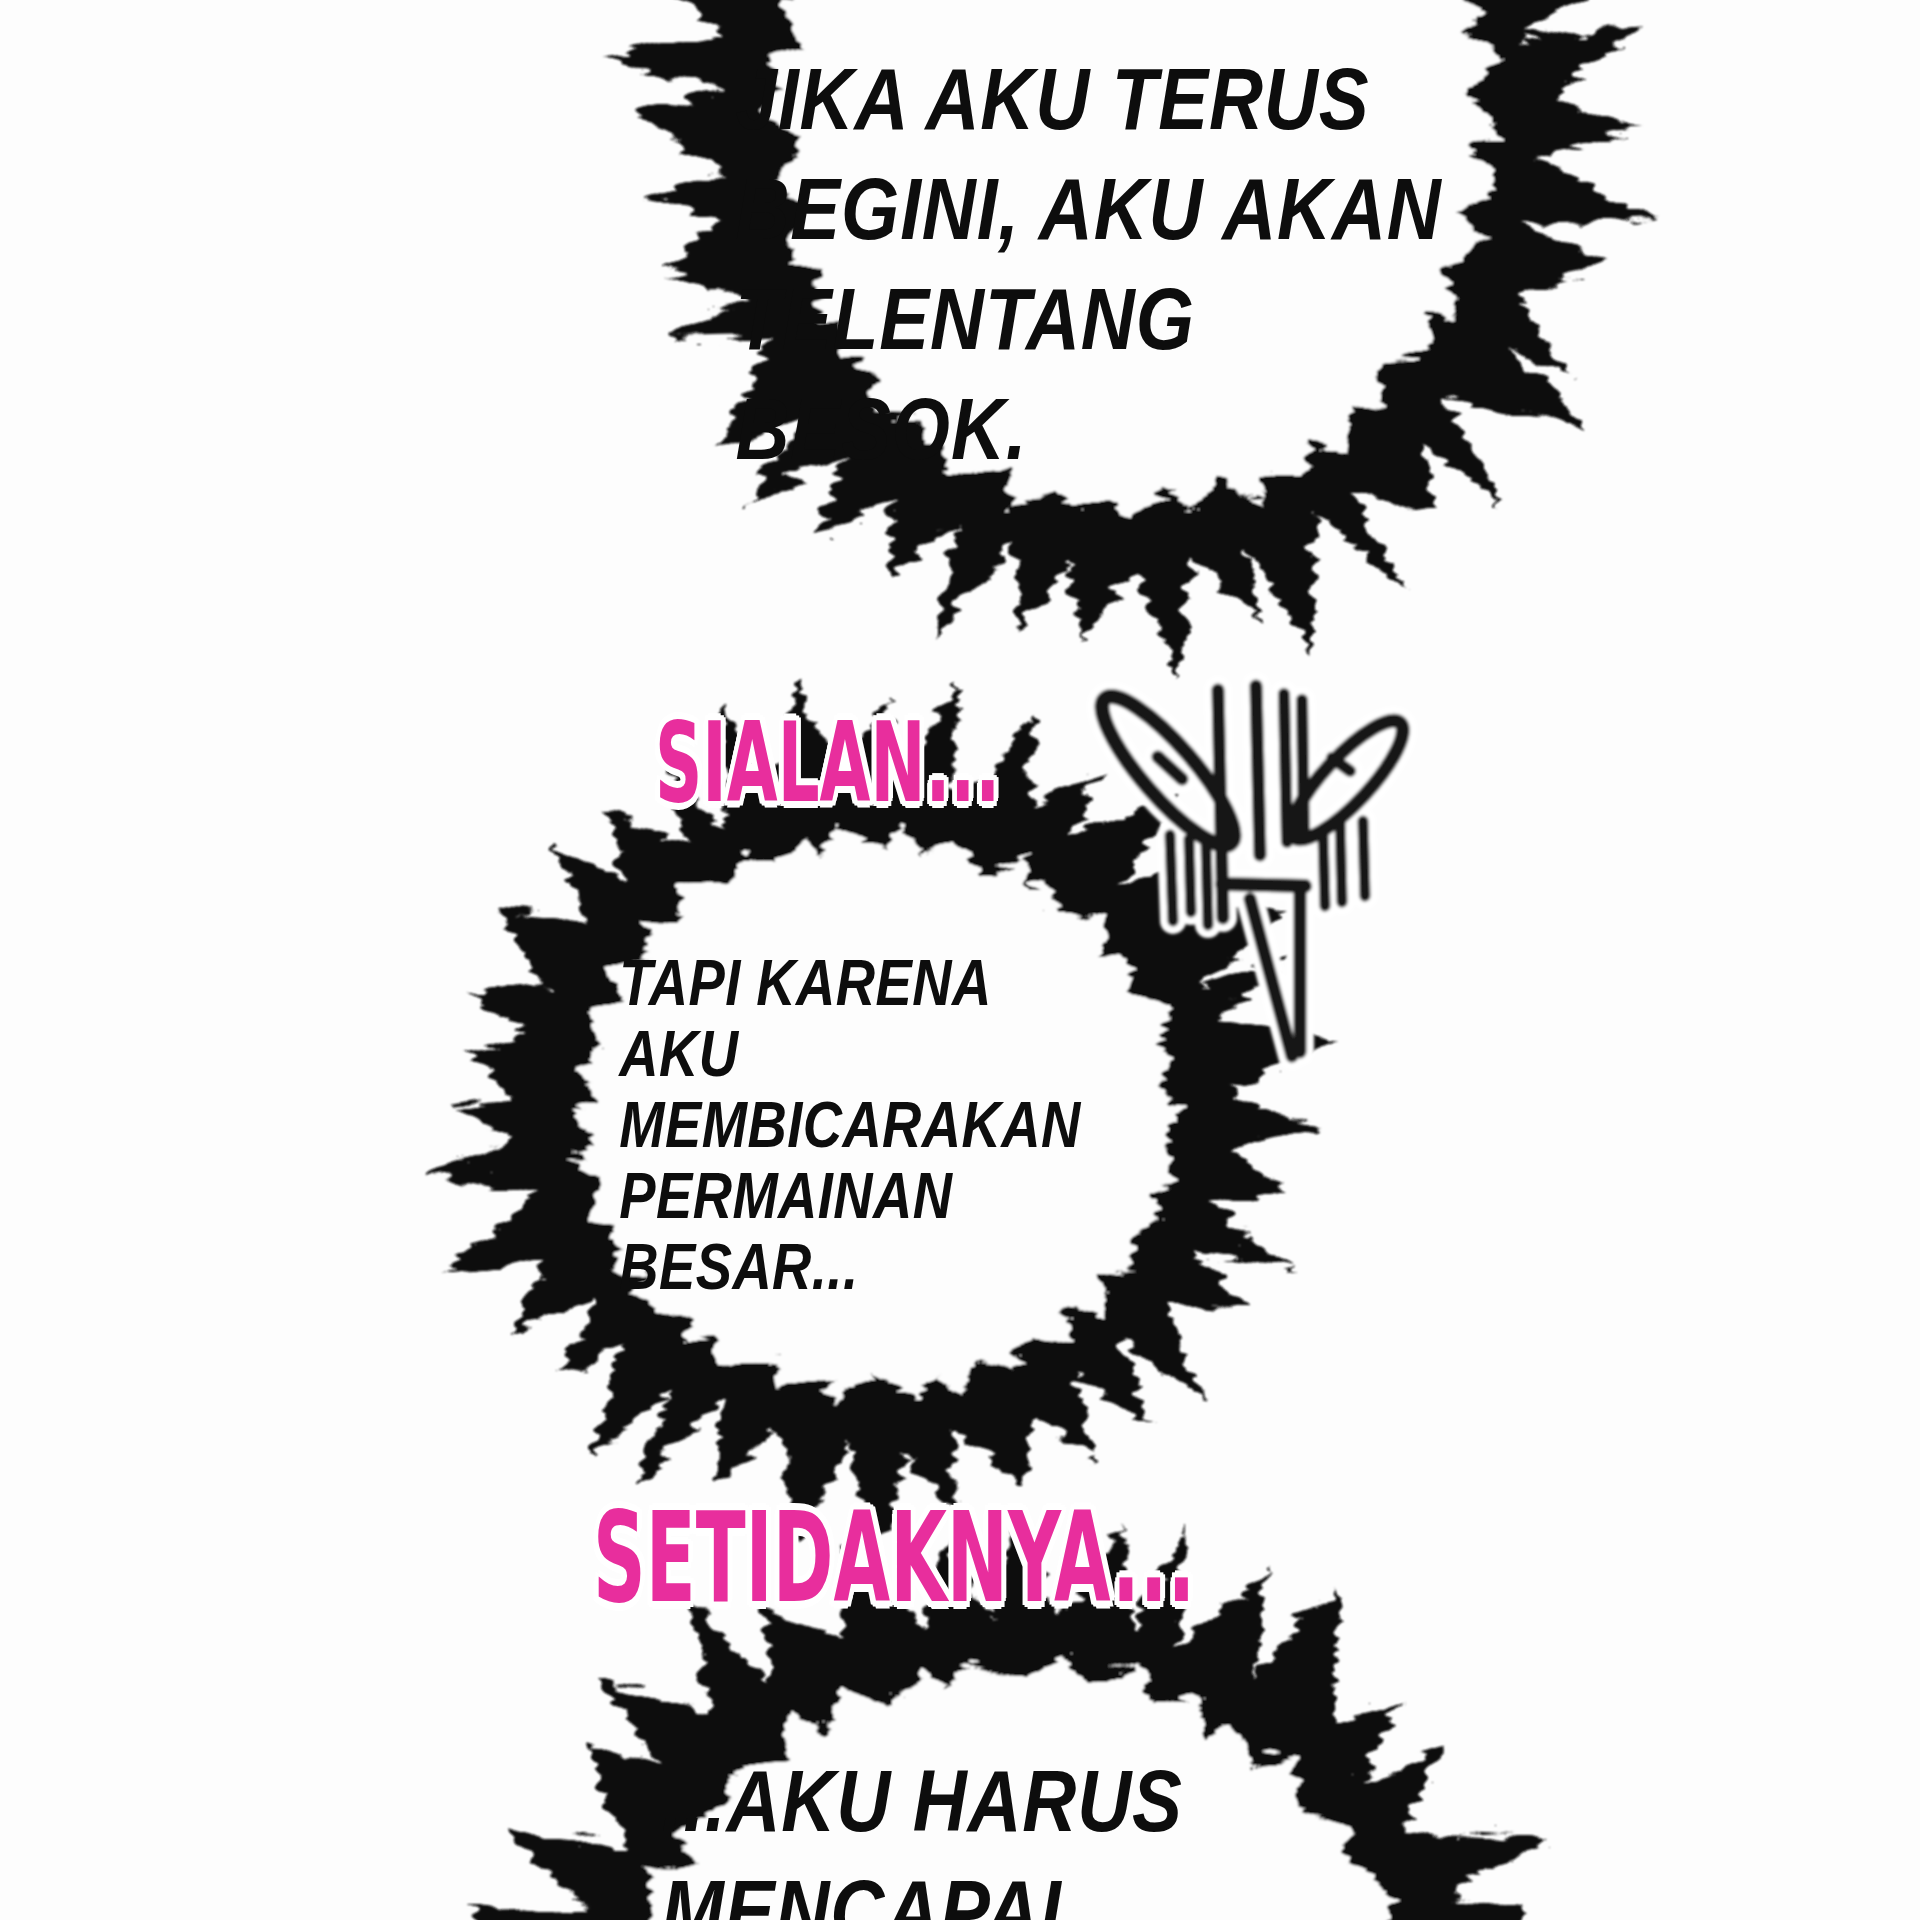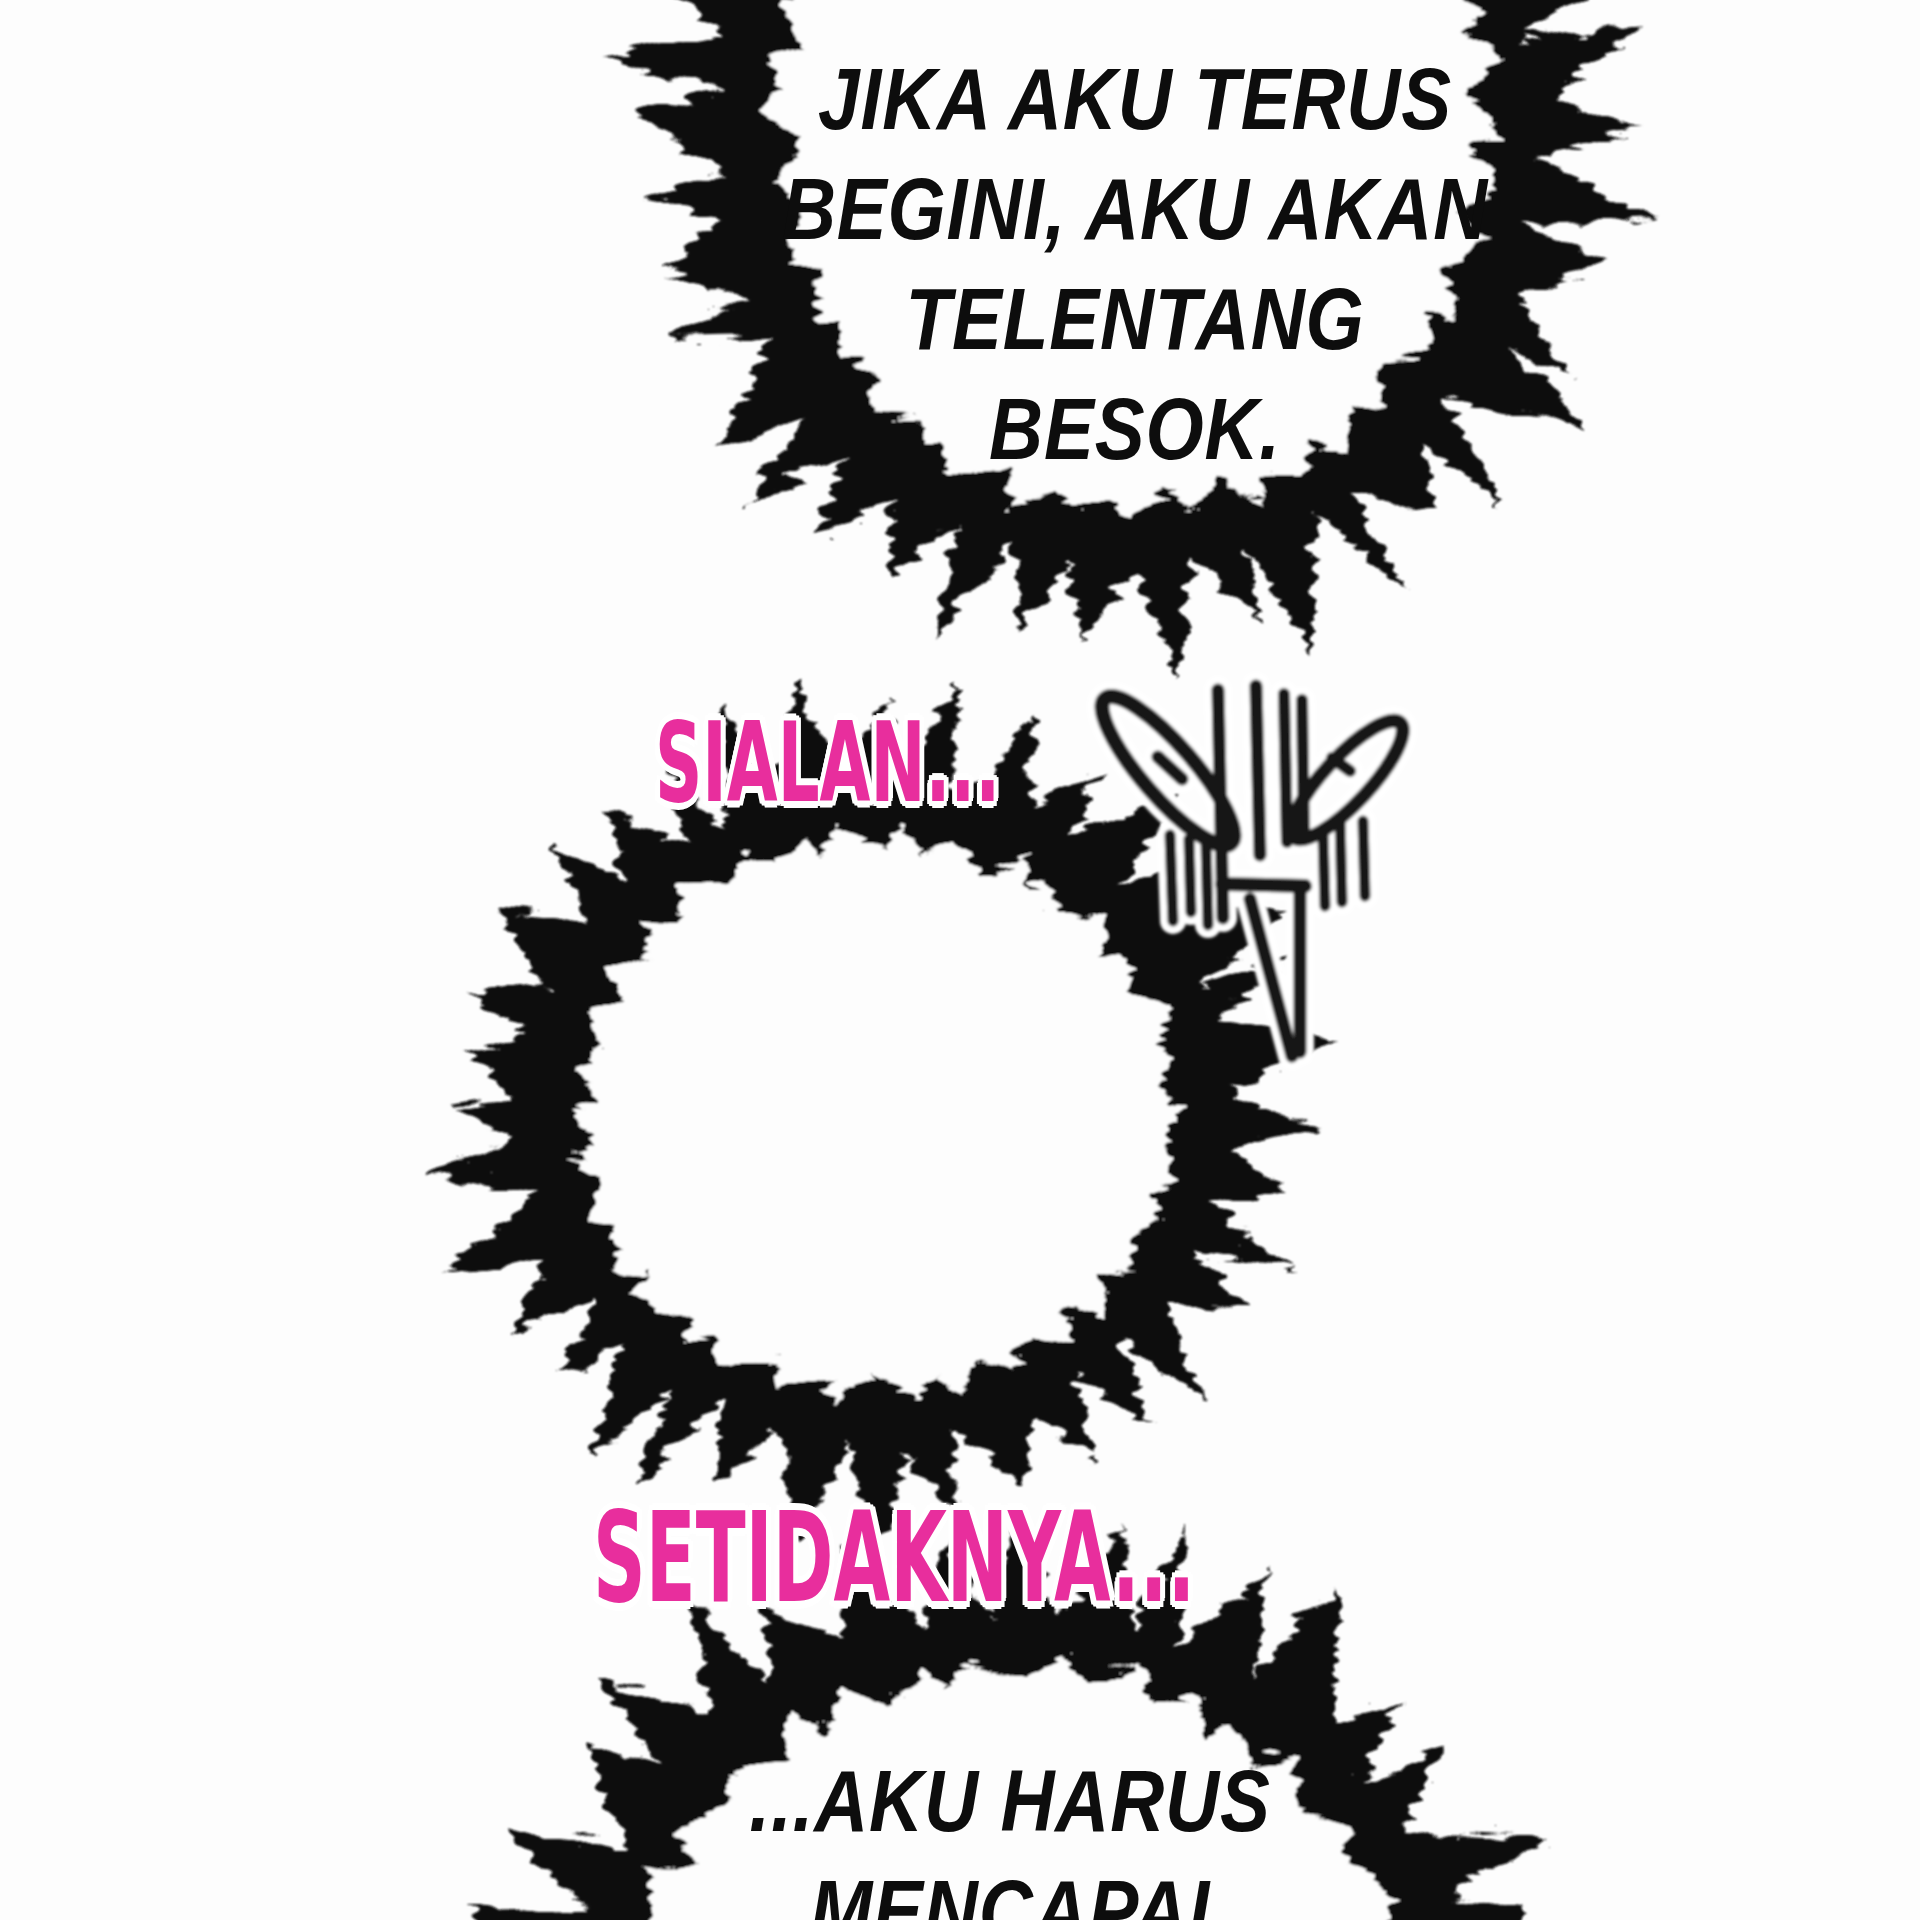--- a/index.html
+++ b/index.html
@@ -3,21 +3,21 @@
 <meta charset="utf-8">
 <style>
   html,body{margin:0;padding:0;background:#ffffff;}
   #stage{
     position:relative;width:1920px;height:1920px;overflow:hidden;
     background:#fdfdfd;
     font-family:"Liberation Sans",sans-serif;
   }
   #burst-svg{position:absolute;left:0;top:0;z-index:1;}
   .bubble-text{
-    position:absolute;z-index:3;text-align:center;
+    position:absolute;z-index:3;
     color:#0d0d0d;font-weight:700;font-style:italic;
     font-family:"Liberation Sans",sans-serif;
     letter-spacing:1px;
   }
   .bubble-text .inner{transform:scaleX(0.85);transform-origin:50% 0;}
   #bubble1-text{left:665px;top:44px;width:940px;font-size:88px;line-height:110px;}
   #bubble2-text{left:575px;top:948px;width:590px;font-size:64px;line-height:71px;letter-spacing:0.5px;}
   #bubble3-text{left:600px;top:1746px;width:820px;font-size:88px;line-height:110px;}
   .pink-label{
     position:absolute;z-index:4;white-space:nowrap;
@@ -109,20 +109,29 @@
     <div class="inner">
       <div>JIKA AKU TERUS</div>
       <div>BEGINI, AKU AKAN</div>
       <div>TELENTANG</div>
       <div>BESOK.</div>
     </div>
   </div>
 
   <div class="pink-label" id="label-sialan">SIALAN...</div>
 
+  <div class="bubble-text" id="bubble2-text">
+    <div class="inner">
+      <div>TAPI KARENA</div>
+      <div>AKU</div>
+      <div>MEMBICARAKAN</div>
+      <div>PERMAINAN</div>
+      <div>BESAR...</div>
+    </div>
+  </div>
 
   <div class="pink-label" id="label-setidaknya">SETIDAKNYA...</div>
 
   <div class="bubble-text" id="bubble3-text">
     <div class="inner">
       <div>...AKU HARUS</div>
       <div>MENCAPAI</div>
     </div>
   </div>
 

